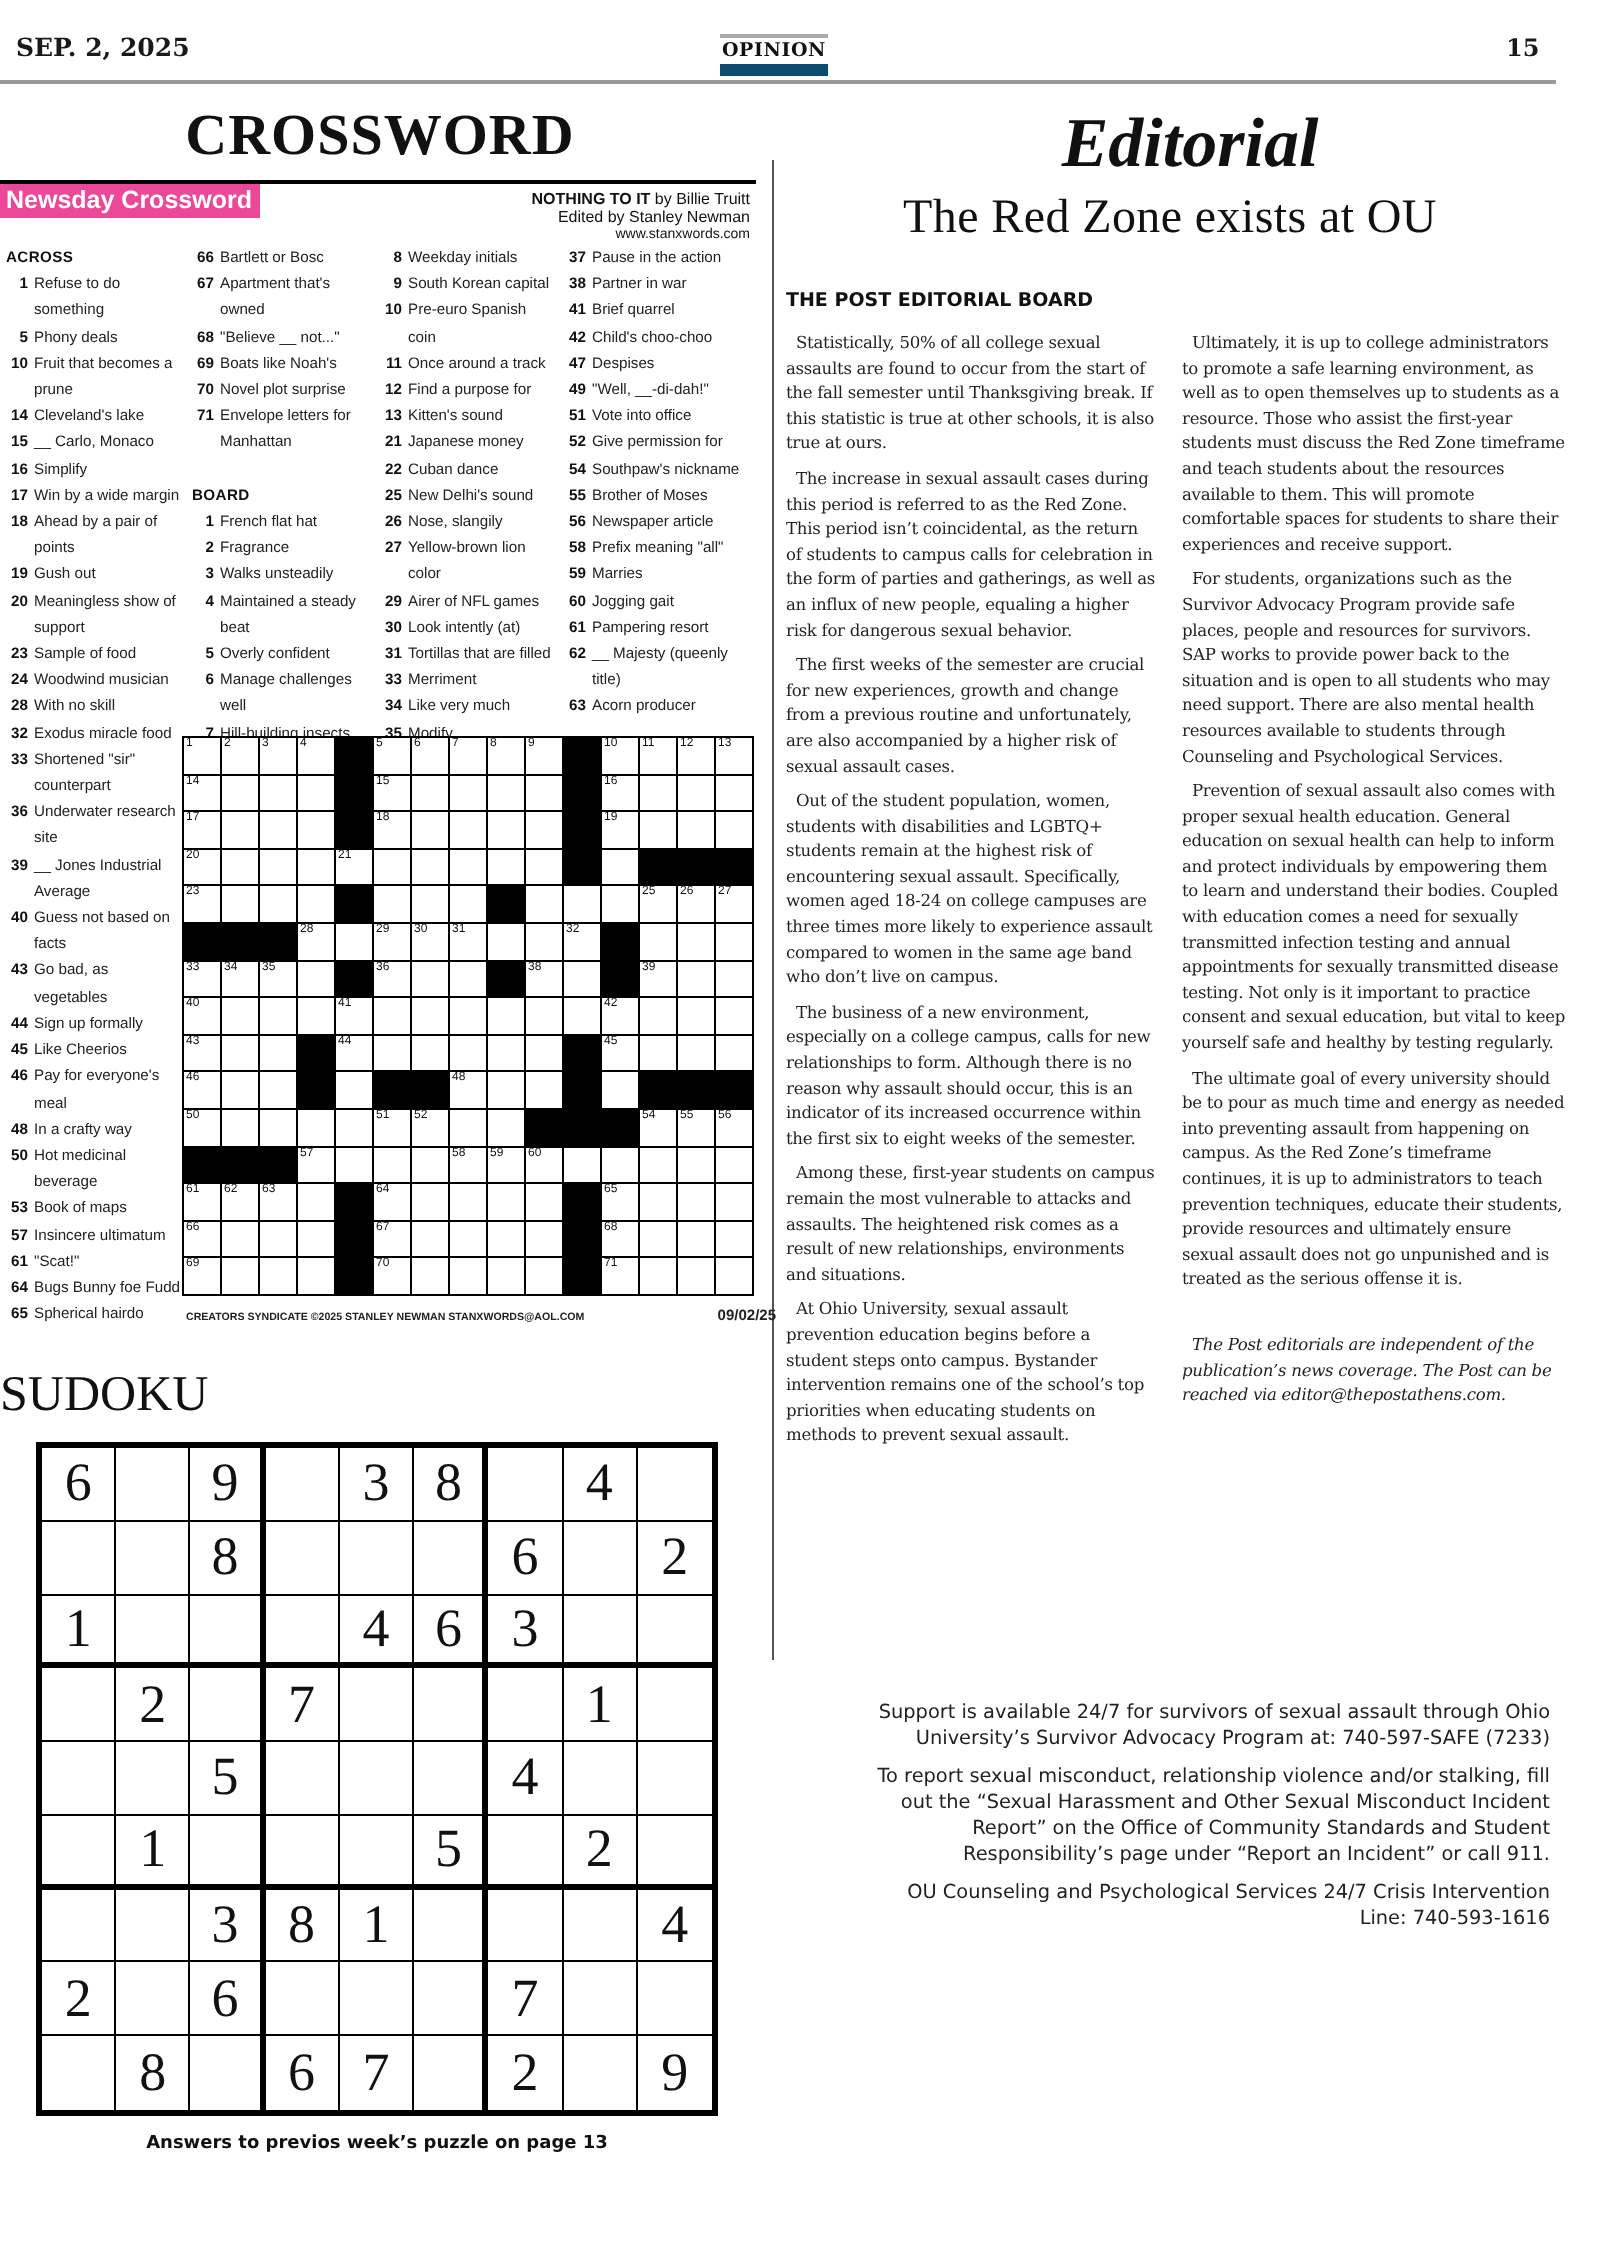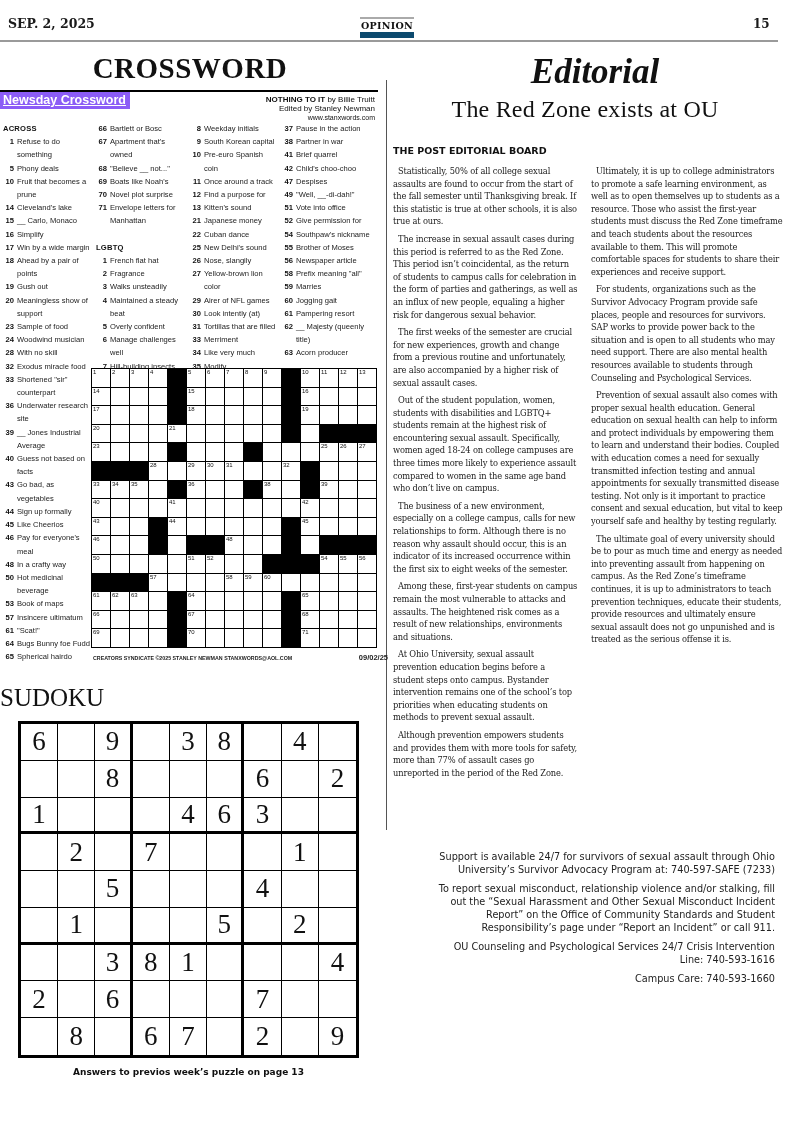--- a/index.html
+++ b/index.html
@@ -8,21 +8,21 @@
 
   .header-date { position: absolute; left: 8px; top: 16px; font-family: "DejaVu Serif", serif; font-weight: bold; font-size: 12.5px; color: #1a1a1a; }
   .header-section { position: absolute; left: 360px; top: 17px; width: 54px; font-family: "DejaVu Serif", serif; font-weight: bold; font-size: 9.5px; letter-spacing: 0.3px; text-align: center; border-top: 2px solid #aaa; border-bottom: 6px solid #0c4a6e; padding: 1px 0; color:#111;}
   .header-page { position: absolute; left: 753px; top: 17px; font-family: "DejaVu Serif", serif; font-weight: bold; font-size: 12px; color: #1a1a1a; }
   .header-rule { position: absolute; left: 0; top: 40px; width: 778px; height: 2px; background: #9a9a9a; }
 
   .vdivider { position: absolute; left: 386px; top: 80px; width: 1px; height: 750px; background: #555; }
 
   .cw-title { position: absolute; left: 0; width: 380px; top: 52px; text-align: center; font-family: "Liberation Serif", serif; font-weight: bold; font-size: 29px; letter-spacing: 0.5px; }
   .cw-topbar { position: absolute; left: 0; top: 90px; width: 378px; height: 2px; background: #000; }
-  .cw-brand { position: absolute; left: 0; top: 92px; background: #8b5cf6; color: #fff; font-family: "Liberation Sans", sans-serif; font-weight: bold; font-size: 12.5px; padding: 1px 4px 2px 3px; text-decoration: underline; }
+  .cw-brand { position: absolute; left: 0; top: 92px; background: #ec4899; color: #fff; font-family: "Liberation Sans", sans-serif; font-weight: bold; font-size: 12.5px; padding: 1px 4px 2px 3px; }
   .cw-byline { position: absolute; right: 425px; top: 95px; text-align: right; font-family: "Liberation Sans", sans-serif; font-size: 8px; line-height: 9px; color: #111; }
   .cw-byline .t { font-weight: bold; }
   .cw-byline .u { font-size: 7px; }
 
   .clue-col { position: absolute; top: 122px; font-family: "Liberation Sans", sans-serif; font-size: 7.6px; line-height: 13.2px; color: #222; }
   .clue-col .hdr { font-weight: bold; color:#111; letter-spacing: 0.2px;}
   .clue { display: flex; }
   .clue .n { font-weight: bold; width: 11px; text-align: right; margin-right: 3px; flex-shrink: 0; color:#111;}
   .clue .t { flex: 1; }
   .spacer { height: 13.2px; }
@@ -216,21 +216,21 @@
       </div>
       <div class="clue">
         <span class="n">70</span>
         <span class="t">Novel plot surprise</span>
       </div>
       <div class="clue">
         <span class="n">71</span>
         <span class="t">Envelope letters for Manhattan</span>
       </div>
       <div class="spacer"></div>
-      <div class="hdr">LGBTQ</div>
+      <div class="hdr">BOARD</div>
       <div class="clue">
         <span class="n">1</span>
         <span class="t">French flat hat</span>
       </div>
       <div class="clue">
         <span class="n">2</span>
         <span class="t">Fragrance</span>
       </div>
       <div class="clue">
         <span class="n">3</span>
@@ -850,28 +850,27 @@
   <h1 class="ed-headline" style="font-weight:normal;">The Red Zone exists at OU</h1>
   <div class="ed-byline">THE POST EDITORIAL BOARD</div>
   <div class="ed-col left" id="edl">
       <p>Statistically, 50% of all college sexual assaults are found to occur from the start of the fall semester until Thanksgiving break. If this statistic is true at other schools, it is also true at ours.</p>
       <p>The increase in sexual assault cases during this period is referred to as the Red Zone. This period isn’t coincidental, as the return of students to campus calls for celebration in the form of parties and gatherings, as well as an influx of new people, equaling a higher risk for dangerous sexual behavior.</p>
       <p>The first weeks of the semester are crucial for new experiences, growth and change from a previous routine and unfortunately, are also accompanied by a higher risk of sexual assault cases.</p>
       <p>Out of the student population, women, students with disabilities and LGBTQ+ students remain at the highest risk of encountering sexual assault. Specifically, women aged 18-24 on college campuses are three times more likely to experience assault compared to women in the same age band who don’t live on campus.</p>
       <p>The business of a new environment, especially on a college campus, calls for new relationships to form. Although there is no reason why assault should occur, this is an indicator of its increased occurrence within the first six to eight weeks of the semester.</p>
       <p>Among these, first-year students on campus remain the most vulnerable to attacks and assaults. The heightened risk comes as a result of new relationships, environments and situations.</p>
       <p>At Ohio University, sexual assault prevention education begins before a student steps onto campus. Bystander intervention remains one of the school’s top priorities when educating students on methods to prevent sexual assault.</p>
-      <p>Although prevention empowers students and provides them with more tools for safety, more than 77% of assault cases go unreported in the period of the Red Zone.</p>
     </div>
   <div class="ed-col right" id="edr">
       <p>Ultimately, it is up to college administrators to promote a safe learning environment, as well as to open themselves up to students as a resource. Those who assist the first-year students must discuss the Red Zone timeframe and teach students about the resources available to them. This will promote comfortable spaces for students to share their experiences and receive support.</p>
       <p>For students, organizations such as the Survivor Advocacy Program provide safe places, people and resources for survivors. SAP works to provide power back to the situation and is open to all students who may need support. There are also mental health resources available to students through Counseling and Psychological Services.</p>
       <p>Prevention of sexual assault also comes with proper sexual health education. General education on sexual health can help to inform and protect individuals by empowering them to learn and understand their bodies. Coupled with education comes a need for sexually transmitted infection testing and annual appointments for sexually transmitted disease testing. Not only is it important to practice consent and sexual education, but vital to keep yourself safe and healthy by testing regularly.</p>
       <p>The ultimate goal of every university should be to pour as much time and energy as needed into preventing assault from happening on campus. As the Red Zone’s timeframe continues, it is up to administrators to teach prevention techniques, educate their students, provide resources and ultimately ensure sexual assault does not go unpunished and is treated as the serious offense it is.</p>
+      <p class="ed-note">The Post editorials are independent of the publication’s news coverage. The Post can be reached via editor@thepostathens.com.</p>
     </div>
 </section>
 
 <aside class="resources" id="res">
     <p>Support is available 24/7 for survivors of sexual assault through Ohio University’s Survivor Advocacy Program at: 740-597-SAFE (7233)</p>
     <p>To report sexual misconduct, relationship violence and/or stalking, fill out the “Sexual Harassment and Other Sexual Misconduct Incident Report” on the Office of Community Standards and Student Responsibility’s page under “Report an Incident” or call 911.</p>
     <p>OU Counseling and Psychological Services 24/7 Crisis Intervention Line: 740-593-1616</p>
-    <p>Campus Care: 740-593-1660</p>
   </aside>
 
 </body></html>

